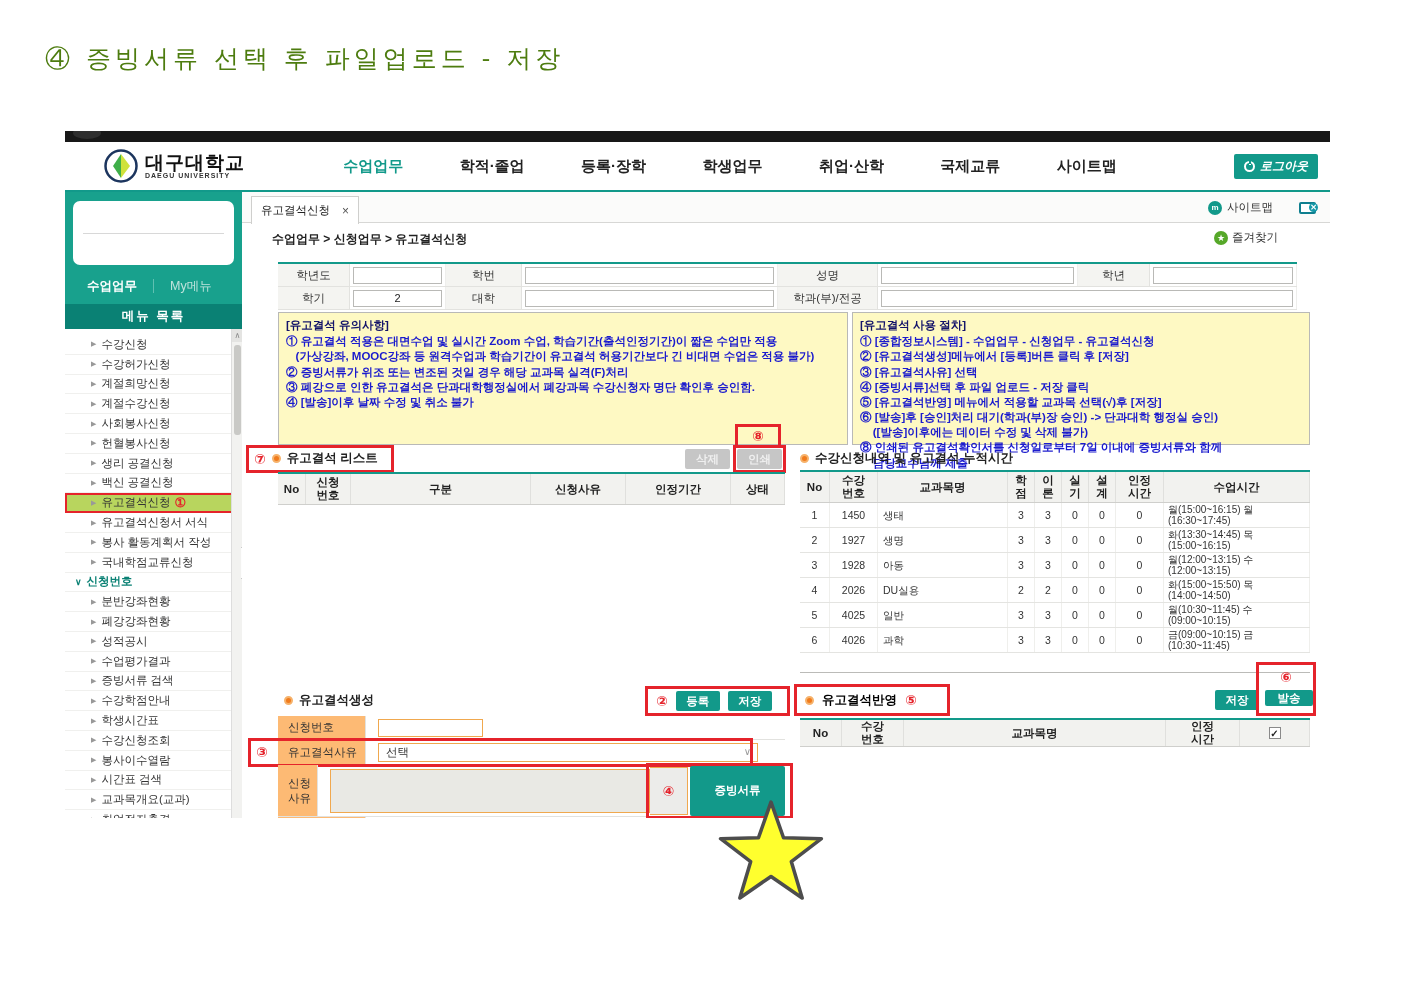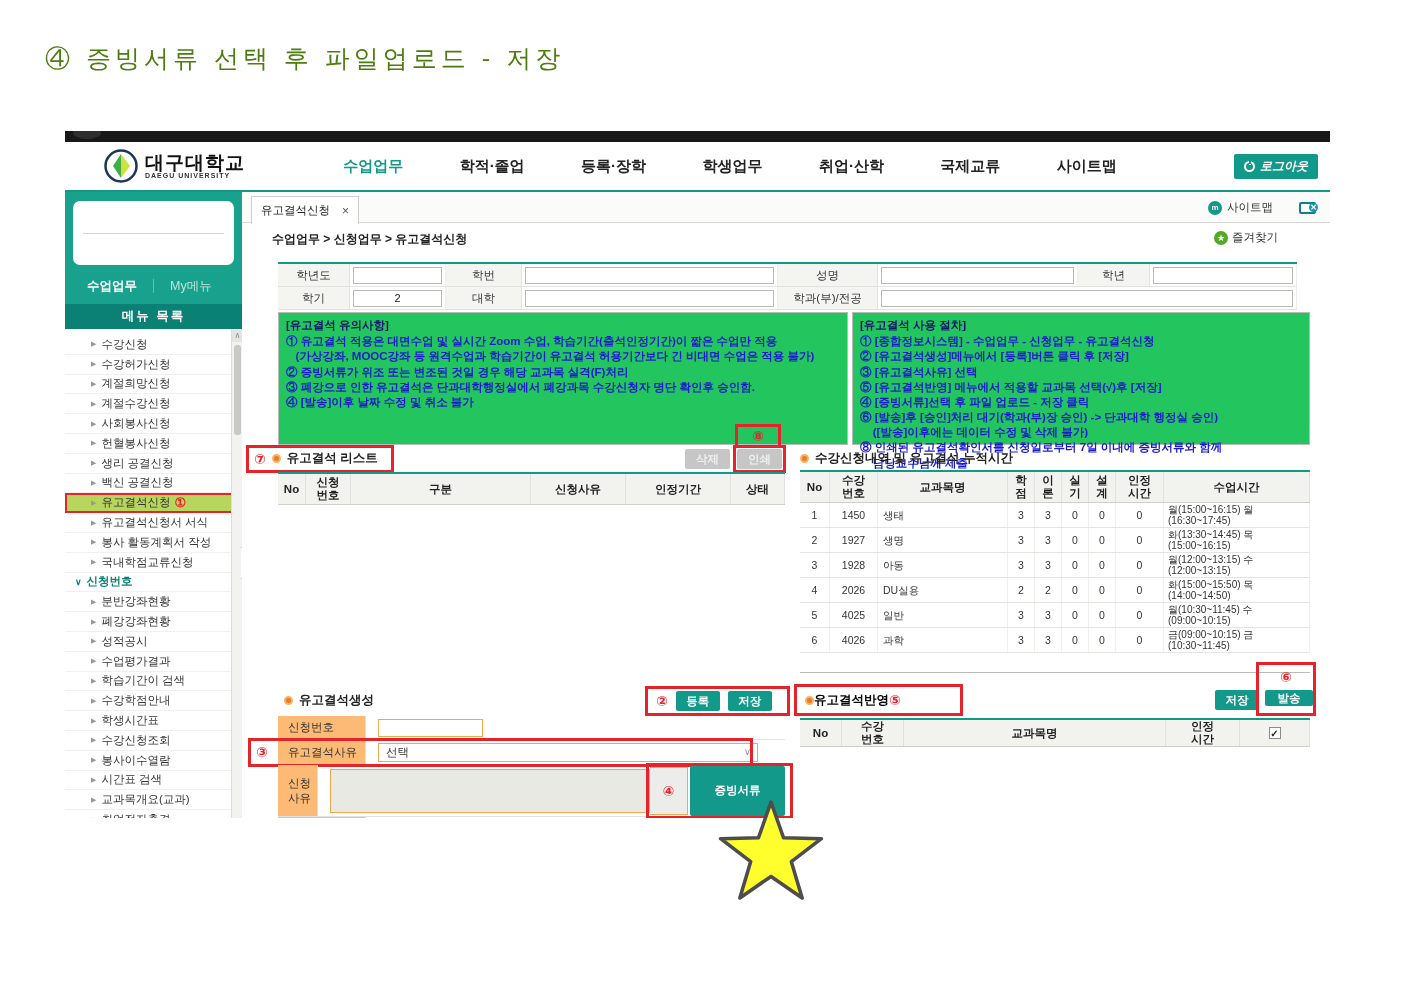--- a/index.html
+++ b/index.html
@@ -63,21 +63,21 @@
   .star-ic { width:14px; height:14px; border-radius:50%; background:#56a829; color:#fff; font-size:9px; display:inline-flex; align-items:center; justify-content:center; }
 
   
   .sform { position:absolute; left:36px; top:70px; width:1019px; border-top:2px solid #12998a; font-size:11.5px; }
   .sform .row { display:flex; height:23px; border-bottom:1px solid #e2e2df; }
   .sf-label { background:#f4f4f1; border-right:1px solid #e2e2df; display:flex; align-items:center; justify-content:center; color:#333; }
   .sf-cell { display:flex; align-items:center; padding:0 3px; border-right:1px solid #eeeeec; }
   .sf-input { height:17px; width:100%; border:1px solid #b9b9b6; background:#fff; font-size:11px; text-align:center; color:#222; font-family:"Liberation Sans", sans-serif; }
 
   
-  .notice { position:absolute; top:120px; height:133px; border:1px solid #b9b9b7; background:#22c55e; padding:5px 7px; font-size:11.5px; font-weight:bold; line-height:1.32; }
+  .notice { position:absolute; top:120px; height:133px; border:1px solid #b9b9b7; background:#fef9c3; padding:5px 7px; font-size:11.5px; font-weight:bold; line-height:1.32; }
   .notice.left { left:36px; width:570px; }
   .notice.right { left:610px; width:458px; }
   .notice-title { color:#14146a; margin-bottom:1px; }
   .notice-line { color:#1b1bcd; white-space:pre-wrap; }
 
   .ann-box { position:absolute; border:3px solid #e5232b; }
   .ann-num { color:#e5232b; font-size:14px; font-weight:bold; font-family:"DejaVu Sans", sans-serif; }
 
   .sec-title { display:flex; align-items:center; gap:6px; font-size:12.5px; font-weight:bold; color:#222; }
   .bullet { width:9px; height:9px; border-radius:50%; background:#f07b1d; border:2px solid #f6b26b; }
@@ -110,21 +110,21 @@
   .cf-label { width:88px; background:#fdba74; border-right:1px solid #e2e2df; display:flex; align-items:center; padding-left:10px; color:#333; }
   .cf-body { flex:1; display:flex; align-items:center; padding:3px 12px; }
   .inp-orange { border:1px solid #f0a84e; background:#fff; height:18px; font-size:11px; font-family:"Liberation Sans", sans-serif; }
   .sel { position:relative; width:380px; height:19px; border:1px solid #f0a84e; background:#fff; display:flex; align-items:center; padding-left:7px; color:#333; }
   .sel-chev { position:absolute; right:6px; top:2px; color:#9a9a9a; font-size:10px; }
   .txtarea { width:320px; height:44px; background:#e9e9e4; border:1px solid #f0a84e; }
   .gap-cell { width:38px; height:48px; background:#ececea; border:1px solid #f0a84e; border-left:none; display:flex; align-items:center; justify-content:center; }
   .evi-btn { width:95px; height:50px; margin-left:2px; }
 
   
-  .apply-titlebox { position:absolute; left:552px; top:492px; width:169px; height:32px; border:3px solid #e5232b; display:flex; align-items:center; padding-left:8px; }
+  .apply-titlebox { position:absolute; left:552px; top:492px; width:156px; height:32px; border:3px solid #e5232b; display:flex; align-items:center; gap:8px; padding-left:8px; }
   .apply-btns { position:absolute; left:973px; top:498px; display:flex; gap:6px; }
   .atable { position:absolute; left:558px; top:526px; width:510px; border-top:2px solid #12998a; }
   .atable .th { height:26px; background:#f2f2ef; }
   .chk { width:12px; height:12px; border:1px solid #8a8a8a; background:#fff; font-size:10px; line-height:11px; color:#222; text-align:center; }
 
   .bigstar { position:absolute; left:715px; top:798px; z-index:50; }
 </style>
 </head>
 <body>
 
@@ -236,21 +236,21 @@
         <div class="m-item lv2">
           <span class="m-arrow">▶</span>
           <span class="m-label">성적공시</span>
         </div>
         <div class="m-item lv2">
           <span class="m-arrow">▶</span>
           <span class="m-label">수업평가결과</span>
         </div>
         <div class="m-item lv2">
           <span class="m-arrow">▶</span>
-          <span class="m-label">학습기간이 검색</span>
+          <span class="m-label">증빙서류 검색</span>
         </div>
         <div class="m-item lv2">
           <span class="m-arrow">▶</span>
           <span class="m-label">수강학점안내</span>
         </div>
         <div class="m-item lv2">
           <span class="m-arrow">▶</span>
           <span class="m-label">학생시간표</span>
         </div>
         <div class="m-item lv2">
@@ -348,22 +348,22 @@
           <div class="notice-line">③ 폐강으로 인한 유고결석은 단과대학행정실에서 폐강과목 수강신청자 명단 확인후 승인함.</div>
           <div class="notice-line">④ [발송]이후 날짜 수정 및 취소 불가</div>
         </div>
     </div>
     <div class="notice right">
       <div class="notice-title">[유고결석 사용 절차]</div>
       <div id="nr-body">
           <div class="notice-line">① [종합정보시스템] - 수업업무 - 신청업무 - 유고결석신청</div>
           <div class="notice-line">② [유고결석생성]메뉴에서 [등록]버튼 클릭 후 [저장]</div>
           <div class="notice-line">③ [유고결석사유] 선택</div>
+          <div class="notice-line">④ [증빙서류]선택 후 파일 업로드 - 저장 클릭</div>
           <div class="notice-line">⑤ [유고결석반영] 메뉴에서 적용할 교과목 선택(√)후 [저장]</div>
-          <div class="notice-line">④ [증빙서류]선택 후 파일 업로드 - 저장 클릭</div>
           <div class="notice-line">⑥ [발송]후 [승인]처리 대기(학과(부)장 승인) -&gt; 단과대학 행정실 승인)</div>
           <div class="notice-line">    ([발송]이후에는 데이터 수정 및 삭제 불가)</div>
           <div class="notice-line">⑧ 인쇄된 유고결석확인서를 신청일로부터 7일 이내에 증빙서류와 함께</div>
           <div class="notice-line">    담당교수님께 제출</div>
         </div>
     </div>
 
     <div class="ann-box" style="left:493px; top:232px; width:46px; height:24px; display:flex; align-items:center; justify-content:center;">
       <span class="ann-num">⑧</span>
     </div>

